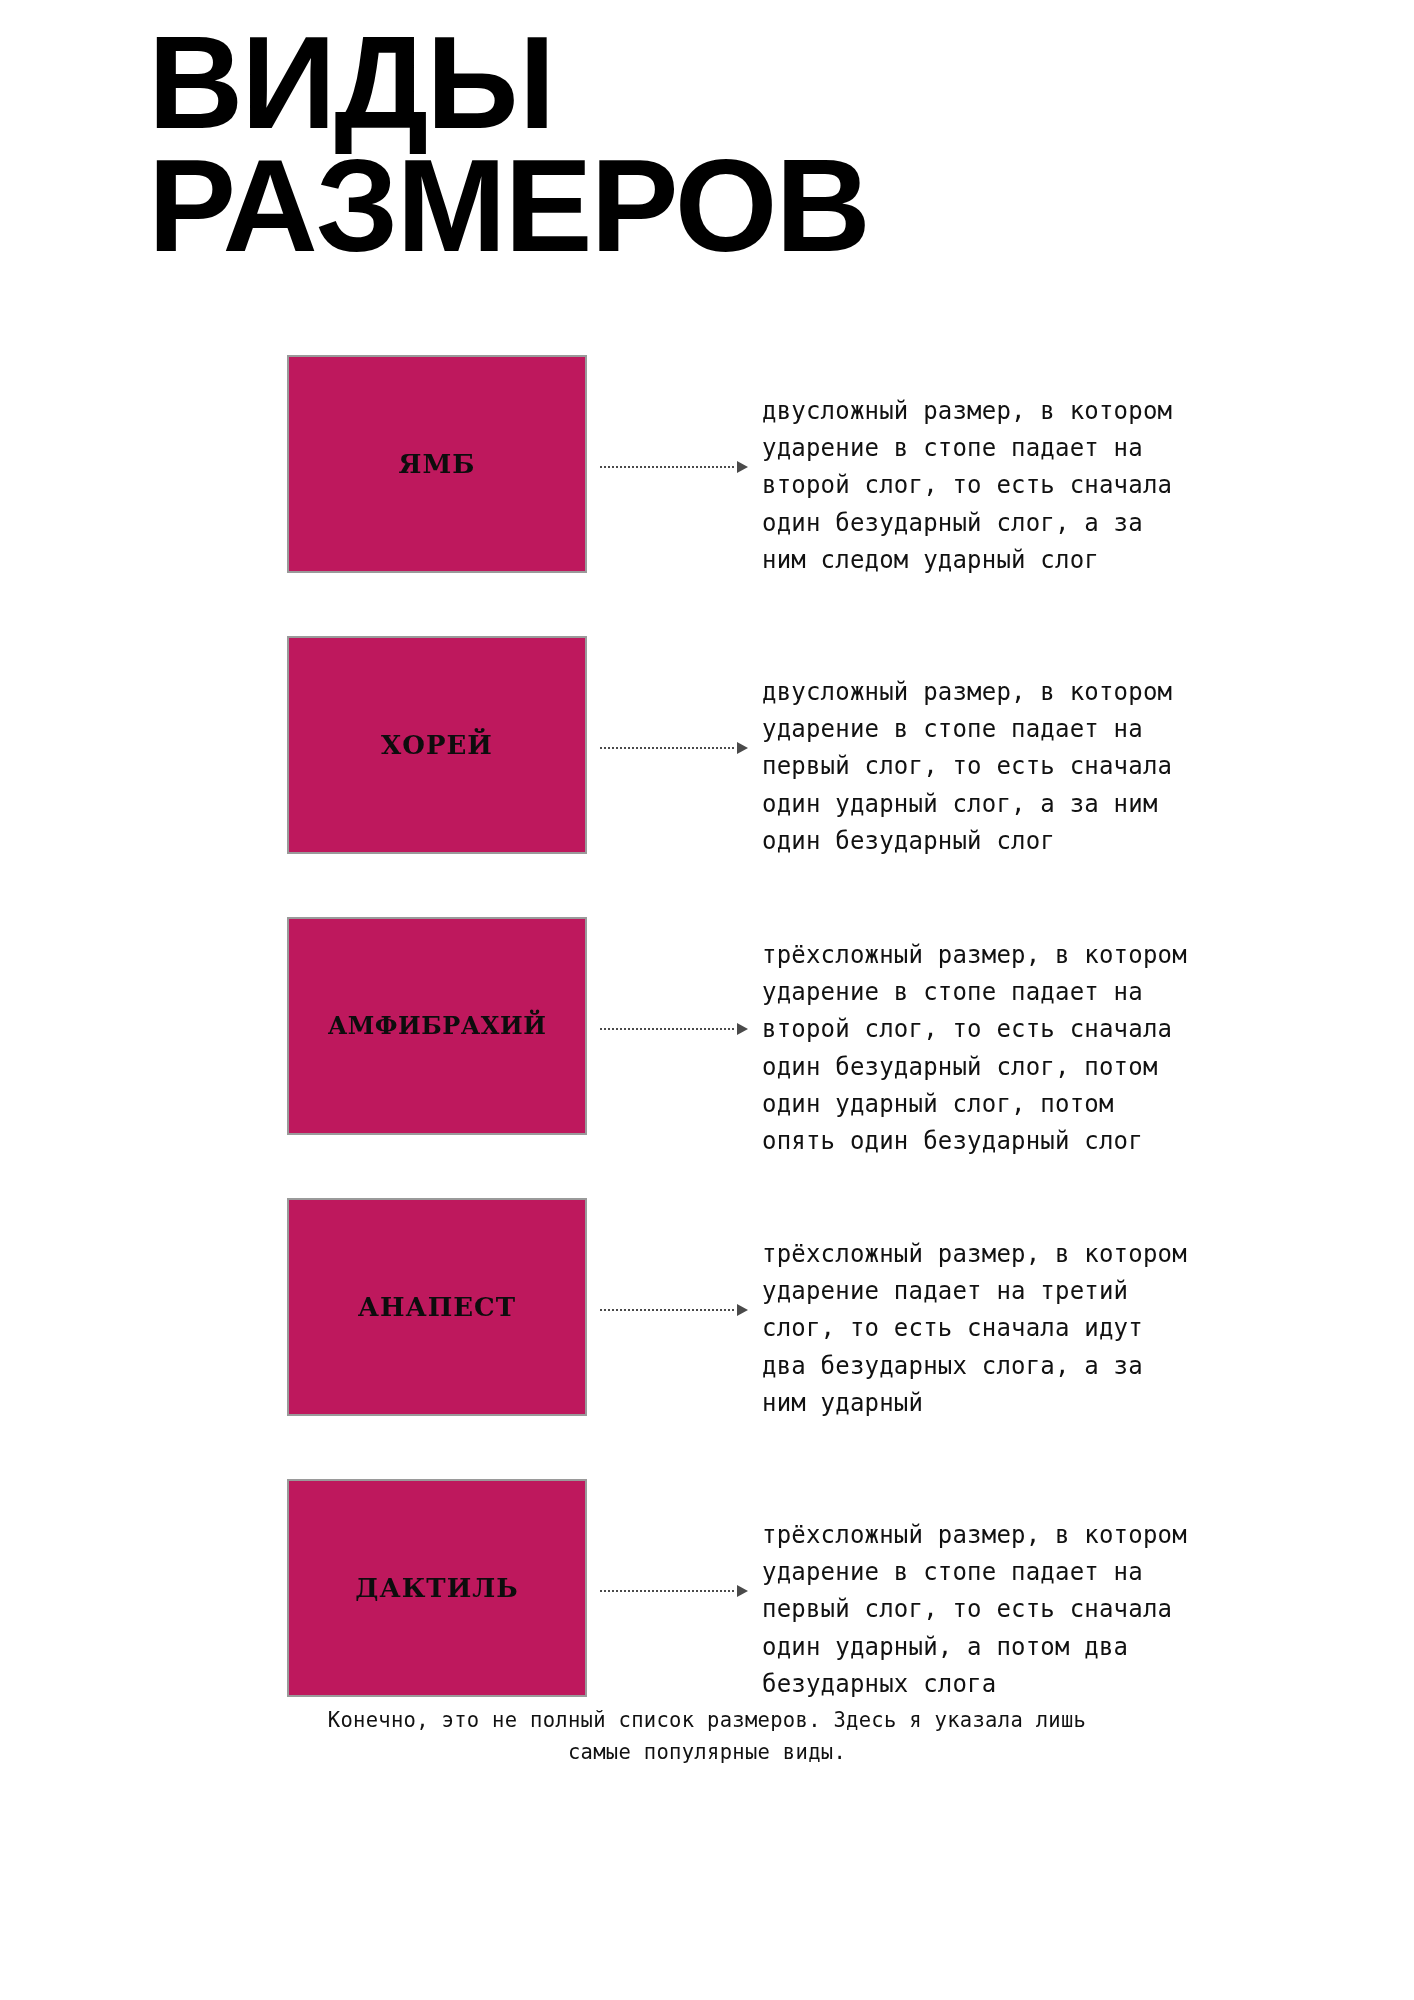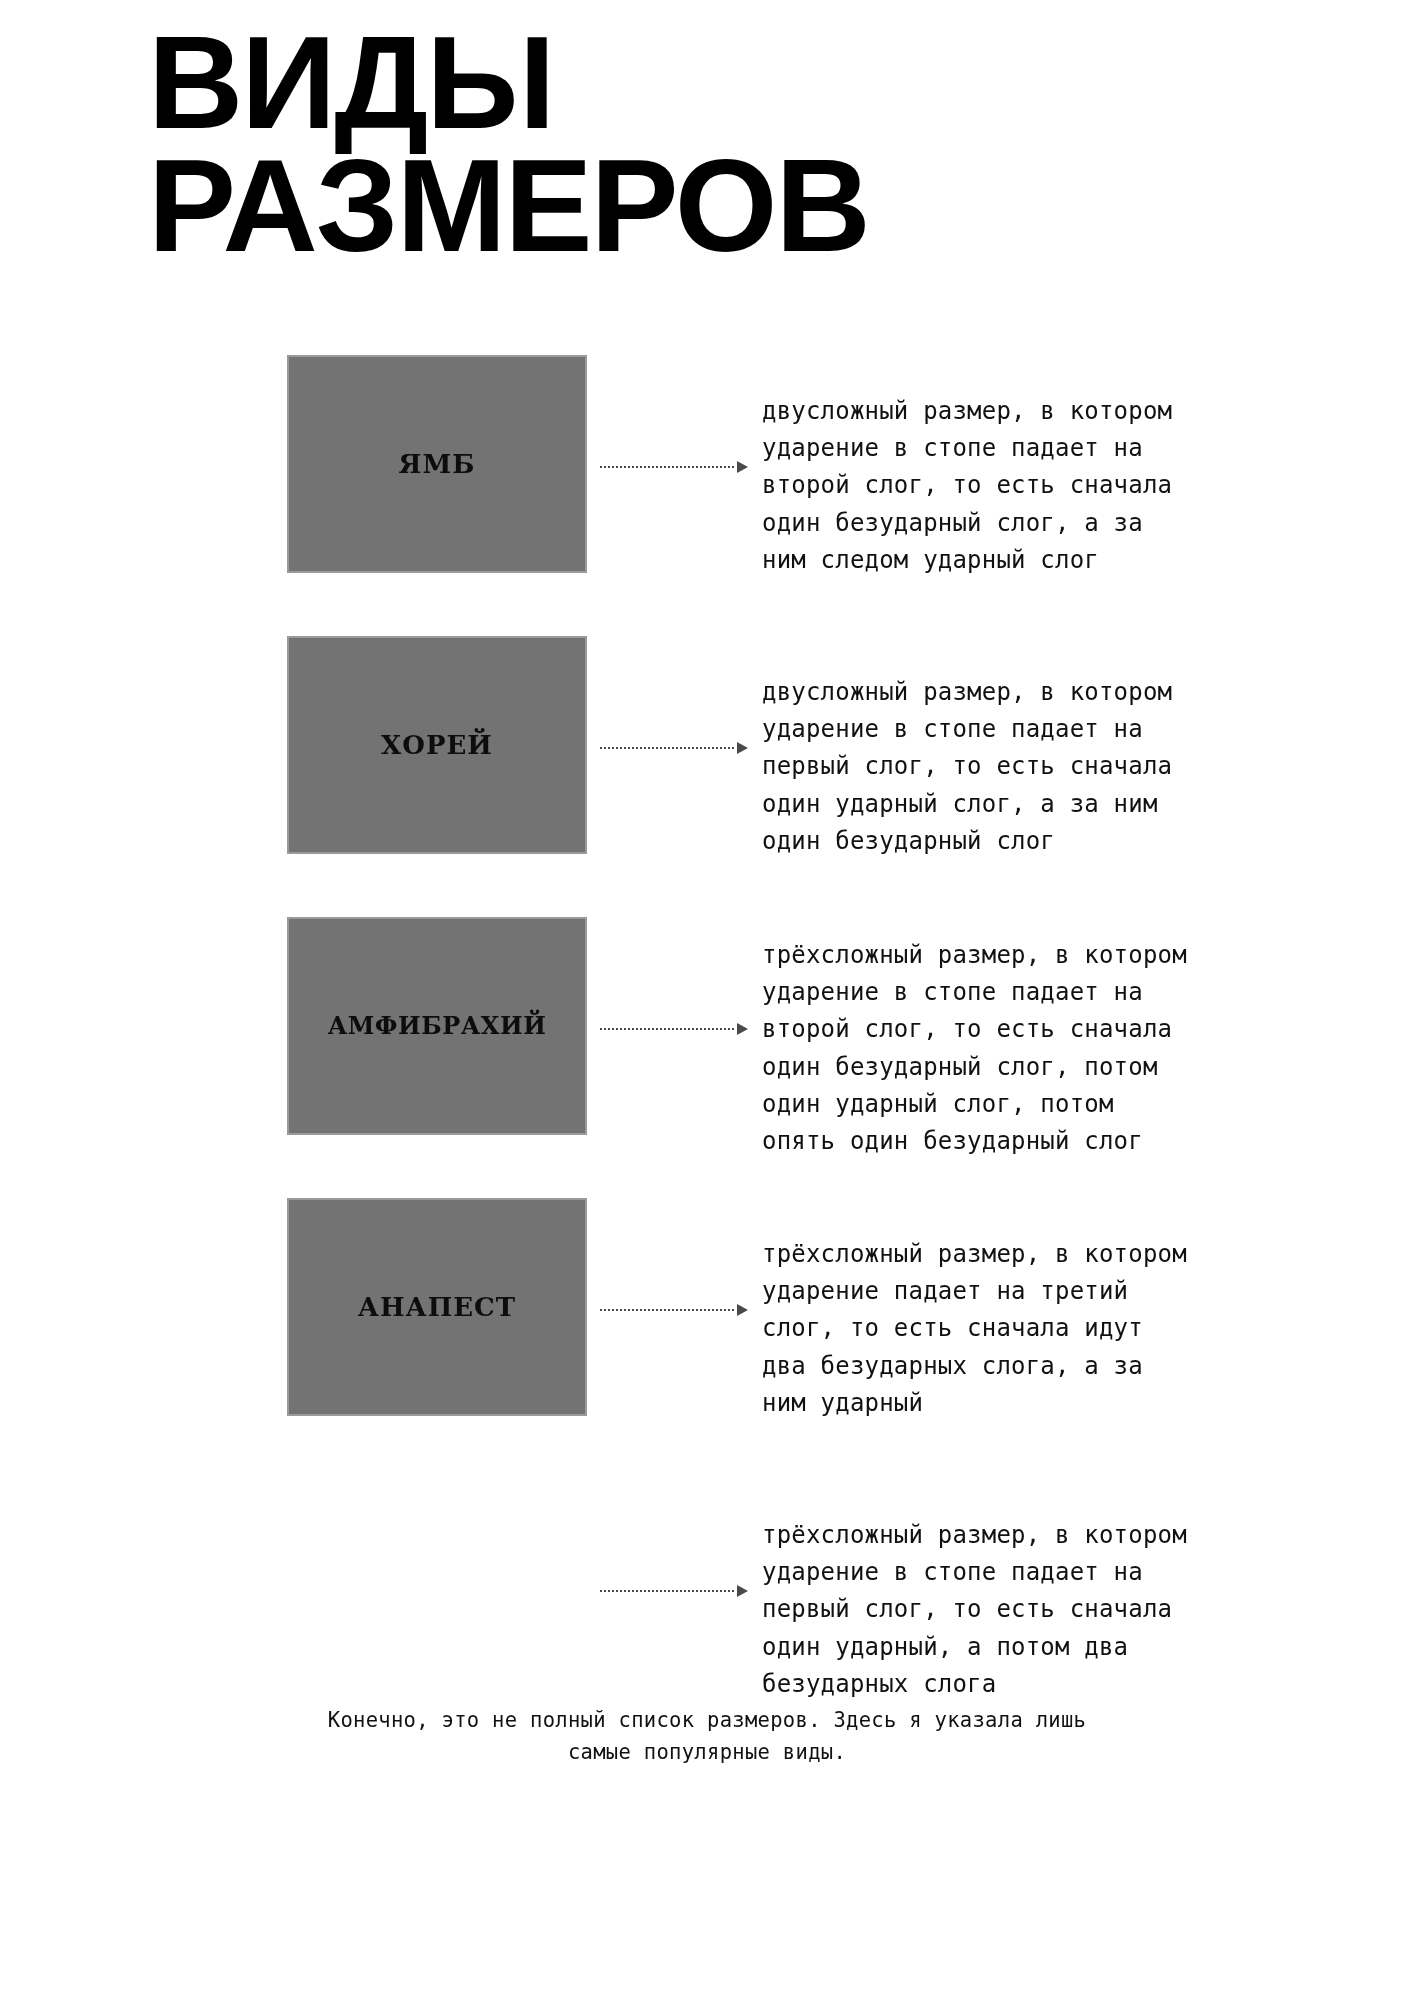--- a/index.html
+++ b/index.html
@@ -52,21 +52,21 @@
     height: 222px;
     margin-bottom: 59px;
   }
   .term-box {
     position: absolute;
     left: 287px;
     top: 0;
     width: 300px;
     height: 218px;
     border: 2px solid #9a9a9a;
-    background: #737373;
+    background: #be185d;
     display: flex;
     align-items: center;
     justify-content: center;
     box-sizing: border-box;
   }
   .term-label {
     font-family: "DejaVu Serif", serif;
     font-weight: 700;
     font-size: 26px;
     letter-spacing: 1px;
@@ -207,20 +207,23 @@
         <div class="head"></div>
       </div>
       <div class="desc">трёхсложный размер, в котором
 ударение падает на третий
 слог, то есть сначала идут
 два безударных слога, а за
 ним ударный</div>
     </div>
 
     <div class="row r5">
+      <div class="term-box">
+        <div class="term-label">ДАКТИЛЬ</div>
+      </div>
       <div class="arrow">
         <div class="dots"></div>
         <div class="head"></div>
       </div>
       <div class="desc">трёхсложный размер, в котором
 ударение в стопе падает на
 первый слог, то есть сначала
 один ударный, а потом два
 безударных слога</div>
     </div>

